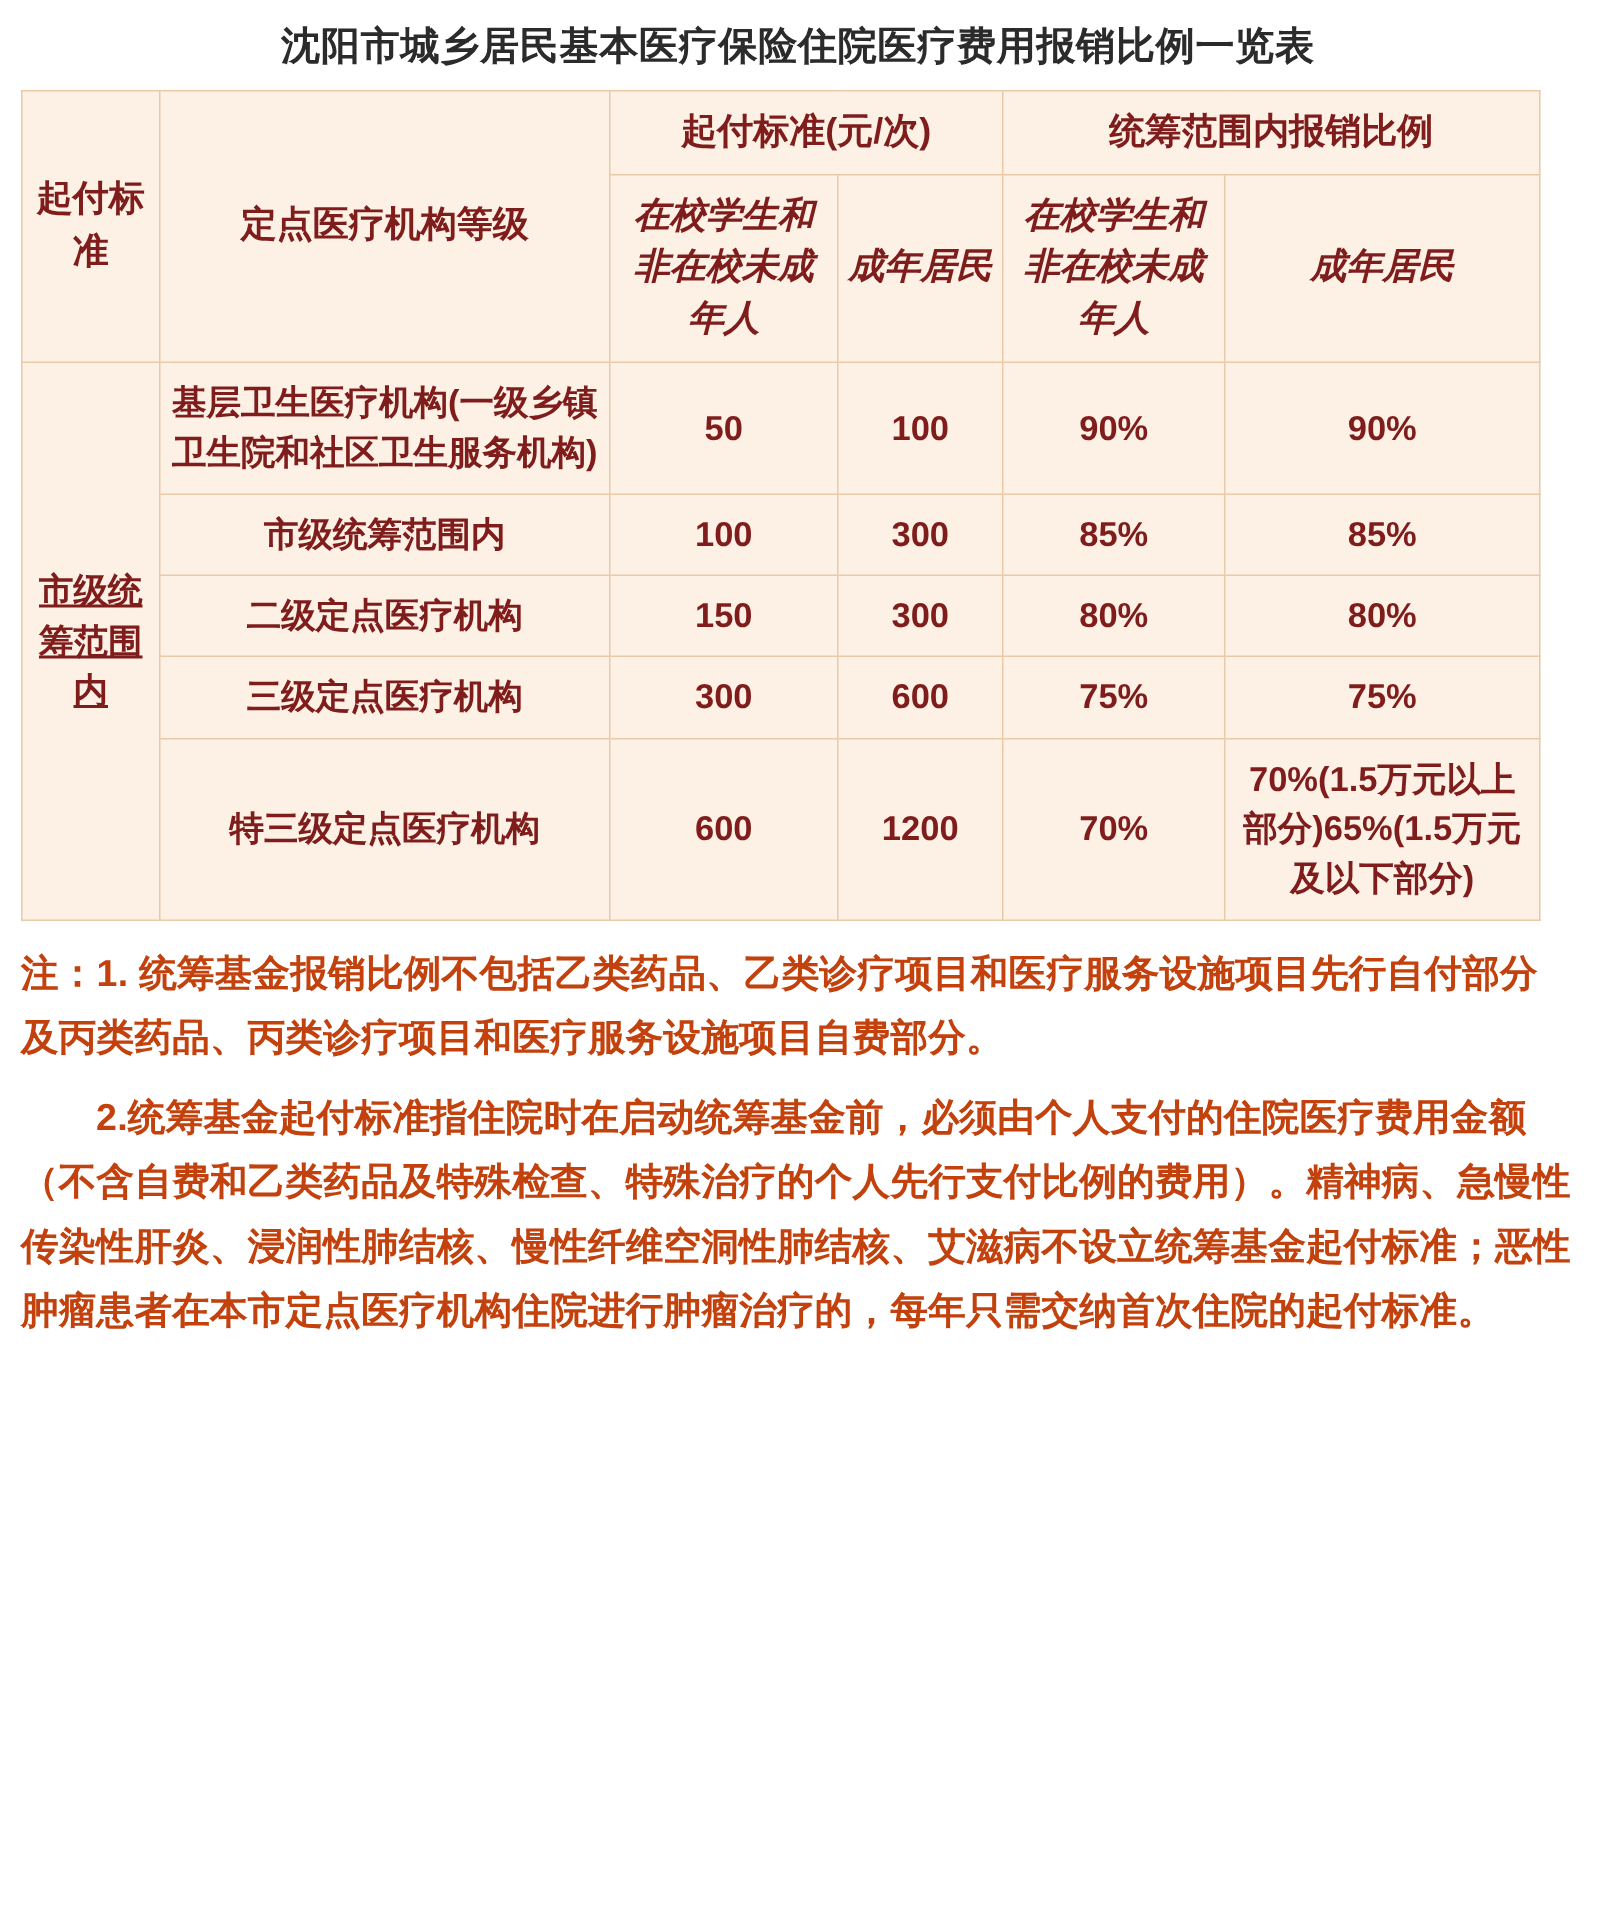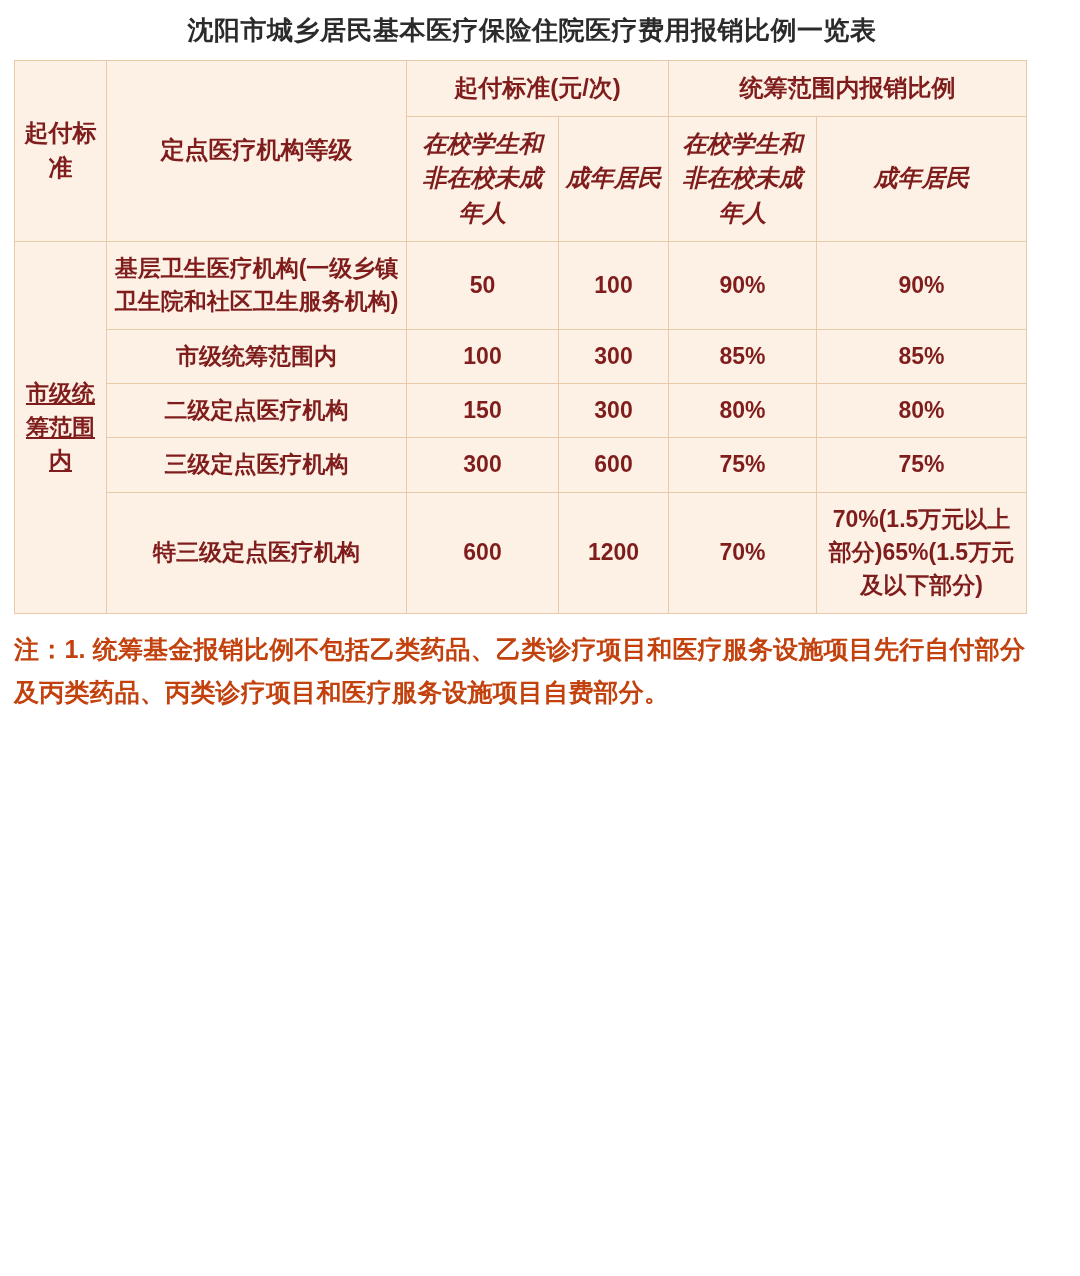--- a/index.html
+++ b/index.html
@@ -154,15 +154,16 @@
         <td>600</td>
         <td>1200</td>
         <td>70%</td>
         <td class="special-rate">70%(1.5万元以上部分)65%(1.5万元及以下部分)</td>
       </tr>
     </tbody>
   </table>
 
   <div class="notes">
     <p>注：1. 统筹基金报销比例不包括乙类药品、乙类诊疗项目和医疗服务设施项目先行自付部分及丙类药品、丙类诊疗项目和医疗服务设施项目自费部分。</p>
+    <p class="indent">2.统筹基金起付标准指住院时在启动统筹基金前，必须由个人支付的住院医疗费用金额（不含自费和乙类药品及特殊检查、特殊治疗的个人先行支付比例的费用）。精神病、急慢性传染性肝炎、浸润性肺结核、慢性纤维空洞性肺结核、艾滋病不设立统筹基金起付标准；恶性肿瘤患者在本市定点医疗机构住院进行肿瘤治疗的，每年只需交纳首次住院的起付标准。</p>
   </div>
 
 </div>
 
 </body></html>

